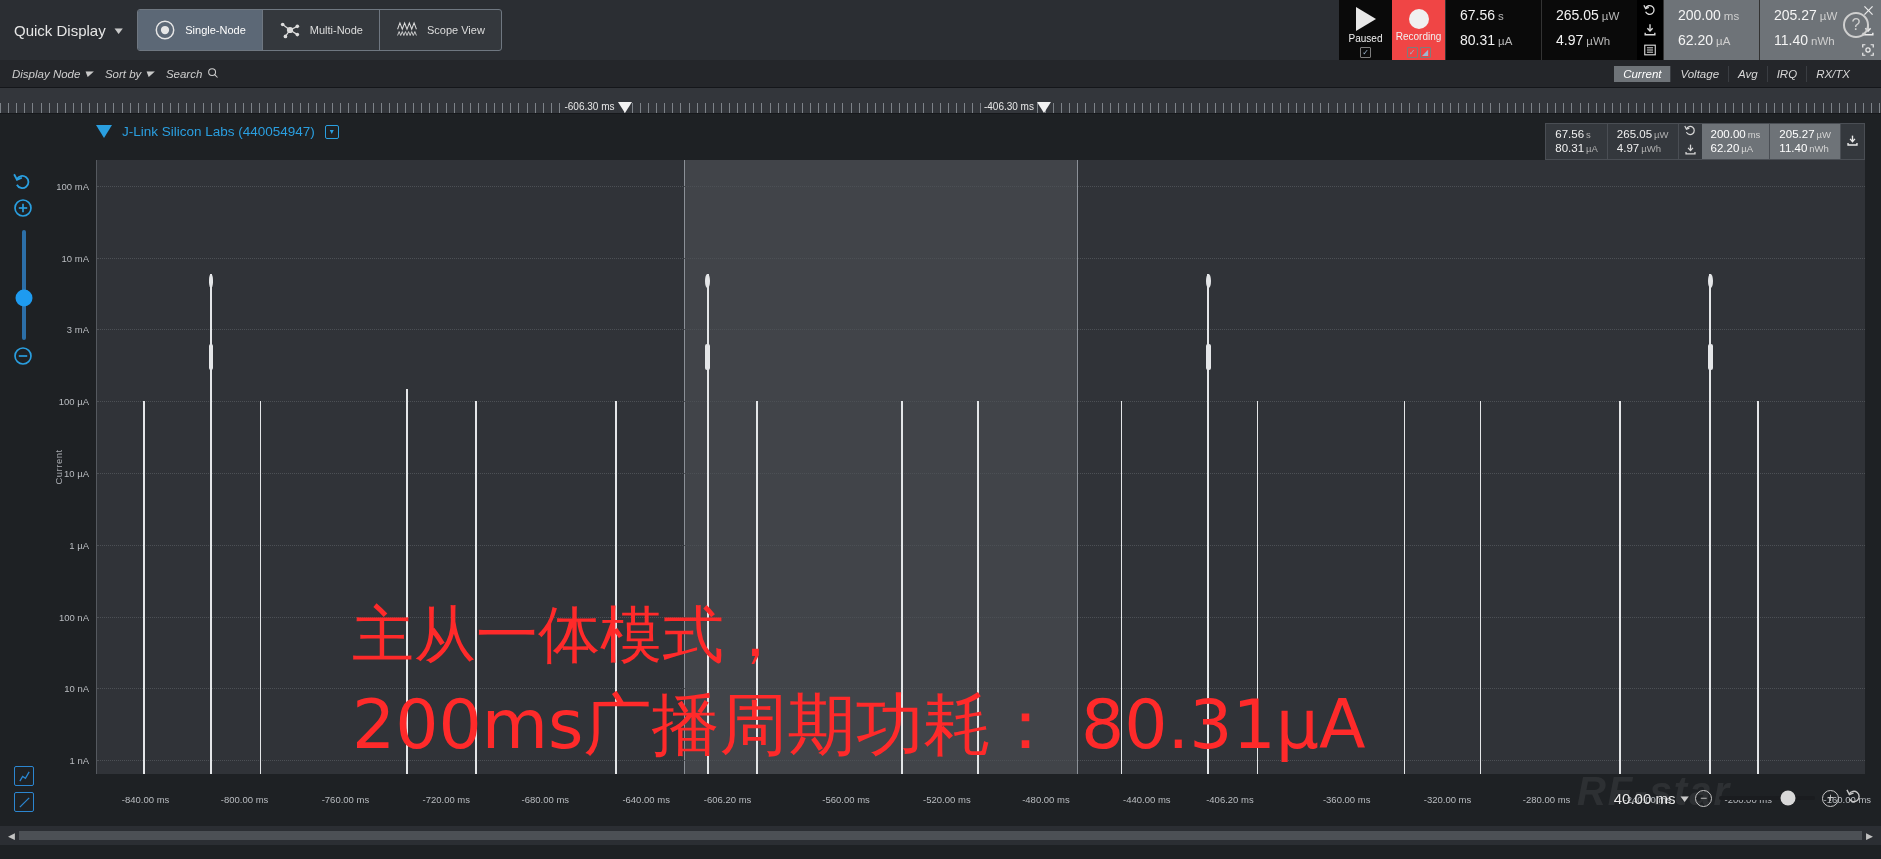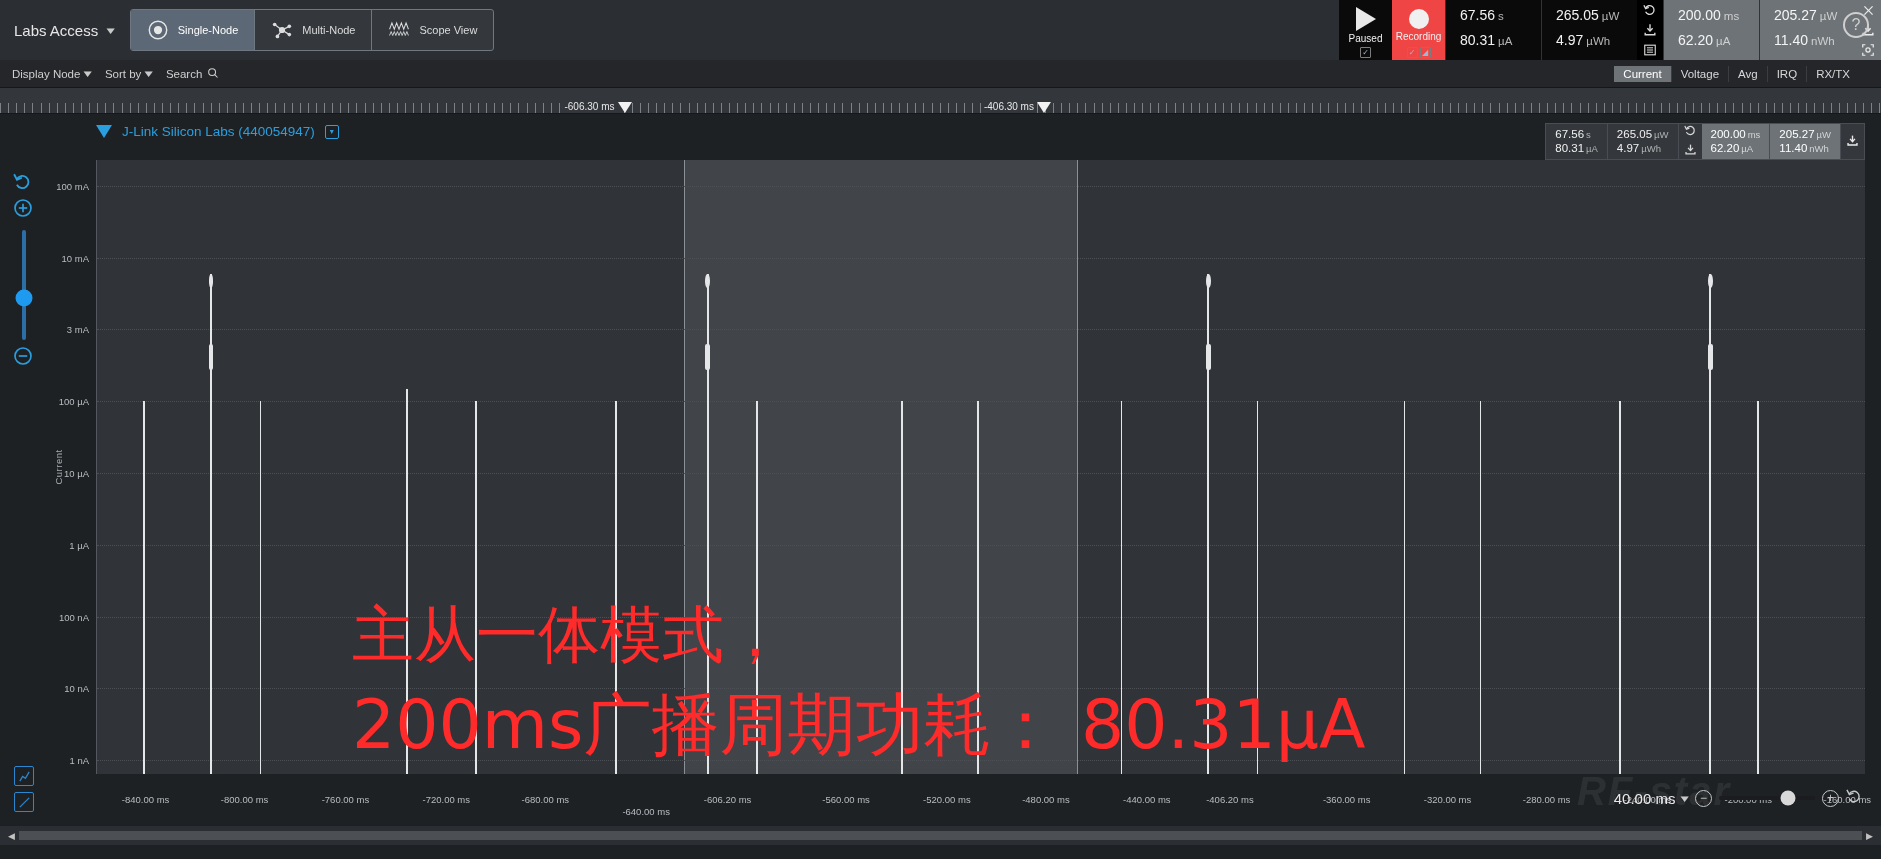--- a/index.html
+++ b/index.html
@@ -96,21 +96,21 @@
   .help-btn {
     position:absolute; right:12px; top:12px;
     width:26px;height:26px;border:2px solid #cfcfcf;border-radius:50%;
     display:flex;align-items:center;justify-content:center;
     font-size:16px;color:#cfcfcf;cursor:pointer;
   }
 
   
   .subbar {
     height:28px; background:#24262a; display:flex; align-items:center;
-    padding:0 8px; border-bottom:1px solid #14161a;
+    padding:0 8px; border-bottom:1px solid #14161a;font-style:italic;
   }
   .sub-item {
     display:flex;align-items:center;gap:5px;
     font-size:11.5px;color:#cfcfcf;padding:0 10px 0 4px;cursor:pointer;
   }
   .tabgroup { display:flex; margin-left:auto; margin-right:14px; }
   .tab {
     padding:2px 9px; font-size:11.5px; color:#d8d8d8; cursor:pointer;
     border-right:1px solid #3a3d42;
   }
@@ -264,21 +264,21 @@
   .sb-arrow { font-size:9px; color:#c2c2c2; cursor:pointer; padding:0 4px; }
   .sb-track { flex:1; height:9px; background:#26282c; position:relative; }
   .sb-thumb { position:absolute; left:0; top:0; height:100%; width:100%; background:#4c5055; }
 </style>
 </head>
 <body>
 
 <div class="topbar">
 
   <div class="quick-access">
-    <span>Labs Access</span>
+    <span>Quick Display</span>
     <span class="chev">▾</span>
   </div>
 
   <div class="mode-group">
     <div class="mode-btn active">
       <span>
         <svg class="ic" viewBox="0 0 24 24">
             <circle cx="12" cy="12" r="9.5" fill="none" stroke="#e6e6e6" stroke-width="1.6"></circle>
             <circle cx="12" cy="12" r="4.5" fill="#e6e6e6"></circle>
           </svg>
@@ -589,21 +589,21 @@
       </div>
       <div class="spike" style="left: 93.9%; top: 39.2877%; bottom: 0px;"></div>
     </div>
 
   <div class="xaxis">
       <div class="xlabel" style="left: 2.8%;">-840.00 ms</div>
       <div class="xlabel" style="left: 8.4%;">-800.00 ms</div>
       <div class="xlabel" style="left: 14.1%;">-760.00 ms</div>
       <div class="xlabel" style="left: 19.8%;">-720.00 ms</div>
       <div class="xlabel" style="left: 25.4%;">-680.00 ms</div>
-      <div class="xlabel" style="left: 31.1%; margin-top: 12px;">-640.00 ms</div>
+      <div class="xlabel" style="left: 31.1%;">-640.00 ms</div>
       <div class="xlabel" style="left: 35.7%;">-606.20 ms</div>
       <div class="xlabel" style="left: 42.4%;">-560.00 ms</div>
       <div class="xlabel" style="left: 48.1%;">-520.00 ms</div>
       <div class="xlabel" style="left: 53.7%;">-480.00 ms</div>
       <div class="xlabel" style="left: 59.4%;">-440.00 ms</div>
       <div class="xlabel" style="left: 64.1%;">-406.20 ms</div>
       <div class="xlabel" style="left: 70.7%;">-360.00 ms</div>
       <div class="xlabel" style="left: 76.4%;">-320.00 ms</div>
       <div class="xlabel" style="left: 82%;">-280.00 ms</div>
       <div class="xlabel" style="left: 87.7%;">-240.00 ms</div>

